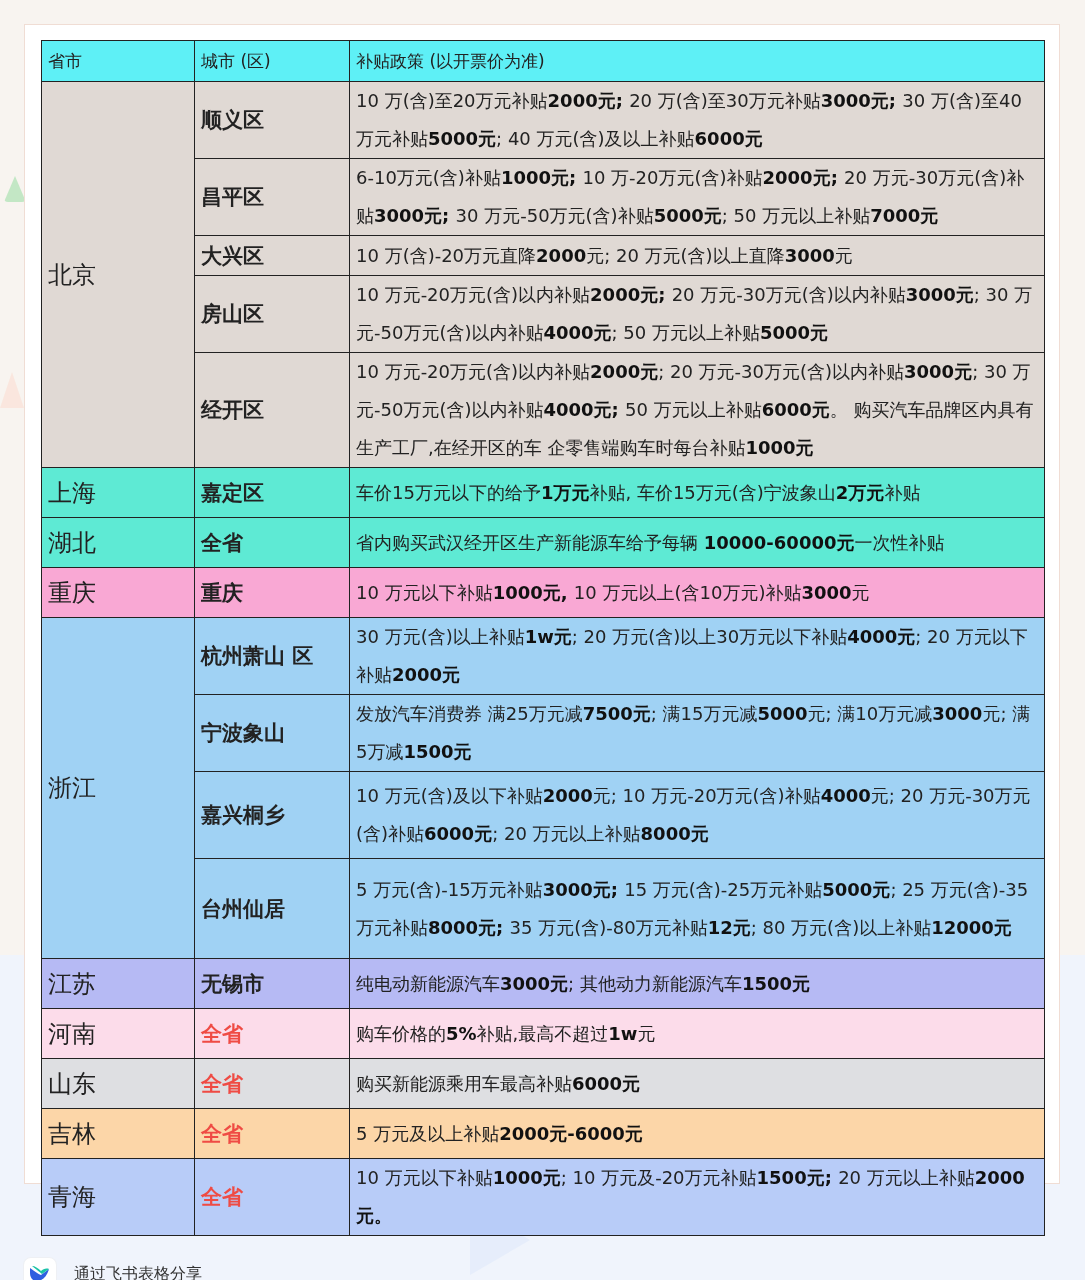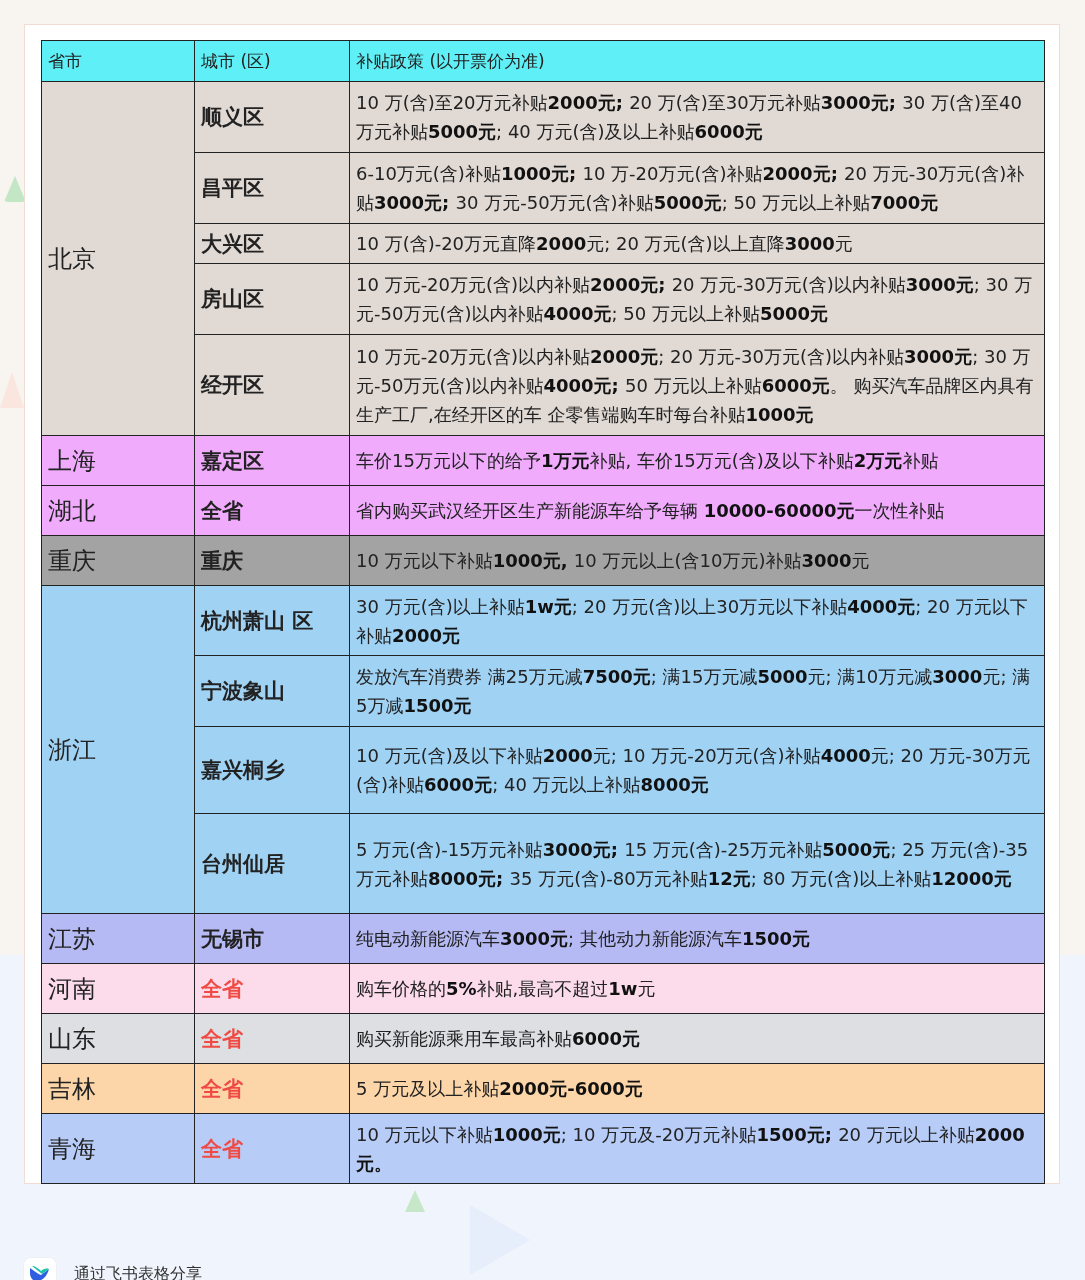--- a/index.html
+++ b/index.html
@@ -26,26 +26,26 @@
     border: 1.5px solid #222; text-align: left; vertical-align: middle;
     padding: 0 6px; box-sizing: border-box; color: #222;
   }
   table.sheet th {
     background: #5ef0f6; font-size: 17px; font-weight: normal; height: 41px;
   }
   th.h-prov, th.h-city { font-weight: bold; }
   td.prov { font-size: 24px; font-weight: normal; color: #1a1a1a; }
   td.city { font-size: 21px; font-weight: bold; color: #4a4fd6; }
   td.city.red { color: #ef4b44; }
-  td.policy { font-size: 18px; line-height: 29px; color: #2a2a2a; }
+  td.policy { font-size: 18px; line-height: 38px; color: #2a2a2a; }
   td.policy b { font-weight: bold; color: #111; }
 
   .bg-bj { background: #e0d9d4; }
-  .bg-cream { background: #f0abfc; border-radius: 25px; }
-  .bg-green { background: #a3a3a3; }
+  .bg-cream { background: #5eead4; border-radius: 25px; }
+  .bg-green { background: #f9a8d4; }
   .bg-blue { background: #a0d2f4; }
   .bg-purple { background: #b6baf4; }
   .bg-pink { background: #fcdcea; }
   .bg-gray { background: #dedfe2; padding-left: 28px; }
   .bg-orange { background: #fcd6a8; margin-left: 32px; }
   .bg-lav { background: #b8ccf8; }
 
   .footer { position: absolute; left: 24px; top: 1258px; height: 32px; display: flex; align-items: center; }
   .logo {
     width: 32px; height: 32px; border-radius: 7px; background: #ffffff;
@@ -96,21 +96,21 @@
       <td class="policy"><span>10 万元-20万元(含)以内补贴</span><b>2000元; </b><span>20 万元-30万元(含)以内补贴</span><b>3000元</b><span>; 30 万元-50万元(含)以内补贴</span><b>4000元</b><span>; 50 万元以上补贴</span><b>5000元</b></td>
     </tr>
     <tr class="bg-bj" style="height:101px">
       <td class="city">经开区</td>
       <td class="policy"><span>10 万元-20万元(含)以内补贴</span><b>2000元</b><span>; 20 万元-30万元(含)以内补贴</span><b>3000元</b><span>; 30 万元-50万元(含)以内补贴</span><b>4000元; </b><span>50 万元以上补贴</span><b>6000元</b><span>。 购买汽车品牌区内具有生产工厂,在经开区的车 企零售端购车时每台补贴</span><b>1000元</b></td>
     </tr>
 
     <tr class="bg-cream" style="height:50px">
       <td class="prov">上海</td>
       <td class="city">嘉定区</td>
-      <td class="policy"><span>车价15万元以下的给予</span><b>1万元</b><span>补贴, 车价15万元(含)及以下补贴</span><b>2万元</b><span>补贴</span></td>
+      <td class="policy"><span>车价15万元以下的给予</span><b>1万元</b><span>补贴, 车价15万元(含)宁波象山</span><b>2万元</b><span>补贴</span></td>
     </tr>
 
     <tr class="bg-cream" style="height:50px">
       <td class="prov">湖北</td>
       <td class="city">全省</td>
       <td class="policy"><span>省内购买武汉经开区生产新能源车给予每辆 </span><b>10000-60000元</b><span>一次性补贴</span></td>
     </tr>
 
     <tr class="bg-green" style="height:50px">
       <td class="prov">重庆</td>
@@ -122,21 +122,21 @@
       <td class="prov" rowspan="4">浙江</td>
       <td class="city">杭州萧山 区</td>
       <td class="policy"><span>30 万元(含)以上补贴</span><b>1w元</b><span>; 20 万元(含)以上30万元以下补贴</span><b>4000元</b><span>; 20 万元以下补贴</span><b>2000元</b></td>
     </tr>
     <tr class="bg-blue" style="height:71px">
       <td class="city">宁波象山</td>
       <td class="policy"><span>发放汽车消费券 满25万元减</span><b>7500元</b><span>; 满15万元减</span><b>5000</b><span>元; 满10万元减</span><b>3000</b><span>元; 满5万减</span><b>1500元</b></td>
     </tr>
     <tr class="bg-blue" style="height:87px">
       <td class="city">嘉兴桐乡</td>
-      <td class="policy"><span>10 万元(含)及以下补贴</span><b>2000</b><span>元; 10 万元-20万元(含)补贴</span><b>4000</b><span>元; 20 万元-30万元(含)补贴</span><b>6000元</b><span>; 40 万元以上补贴</span><b>8000元</b></td>
+      <td class="policy"><span>10 万元(含)及以下补贴</span><b>2000</b><span>元; 10 万元-20万元(含)补贴</span><b>4000</b><span>元; 20 万元-30万元(含)补贴</span><b>6000元</b><span>; 20 万元以上补贴</span><b>8000元</b></td>
     </tr>
     <tr class="bg-blue" style="height:100px">
       <td class="city">台州仙居</td>
       <td class="policy"><span>5 万元(含)-15万元补贴</span><b>3000元; </b><span>15 万元(含)-25万元补贴</span><b>5000元</b><span>; 25 万元(含)-35万元补贴</span><b>8000元; </b><span>35 万元(含)-80万元补贴</span><b>12元</b><span>; 80 万元(含)以上补贴</span><b>12000元</b></td>
     </tr>
 
     <tr class="bg-purple" style="height:50px">
       <td class="prov">江苏</td>
       <td class="city">无锡市</td>
       <td class="policy"><span>纯电动新能源汽车</span><b>3000元</b><span>; 其他动力新能源汽车</span><b>1500元</b></td>

